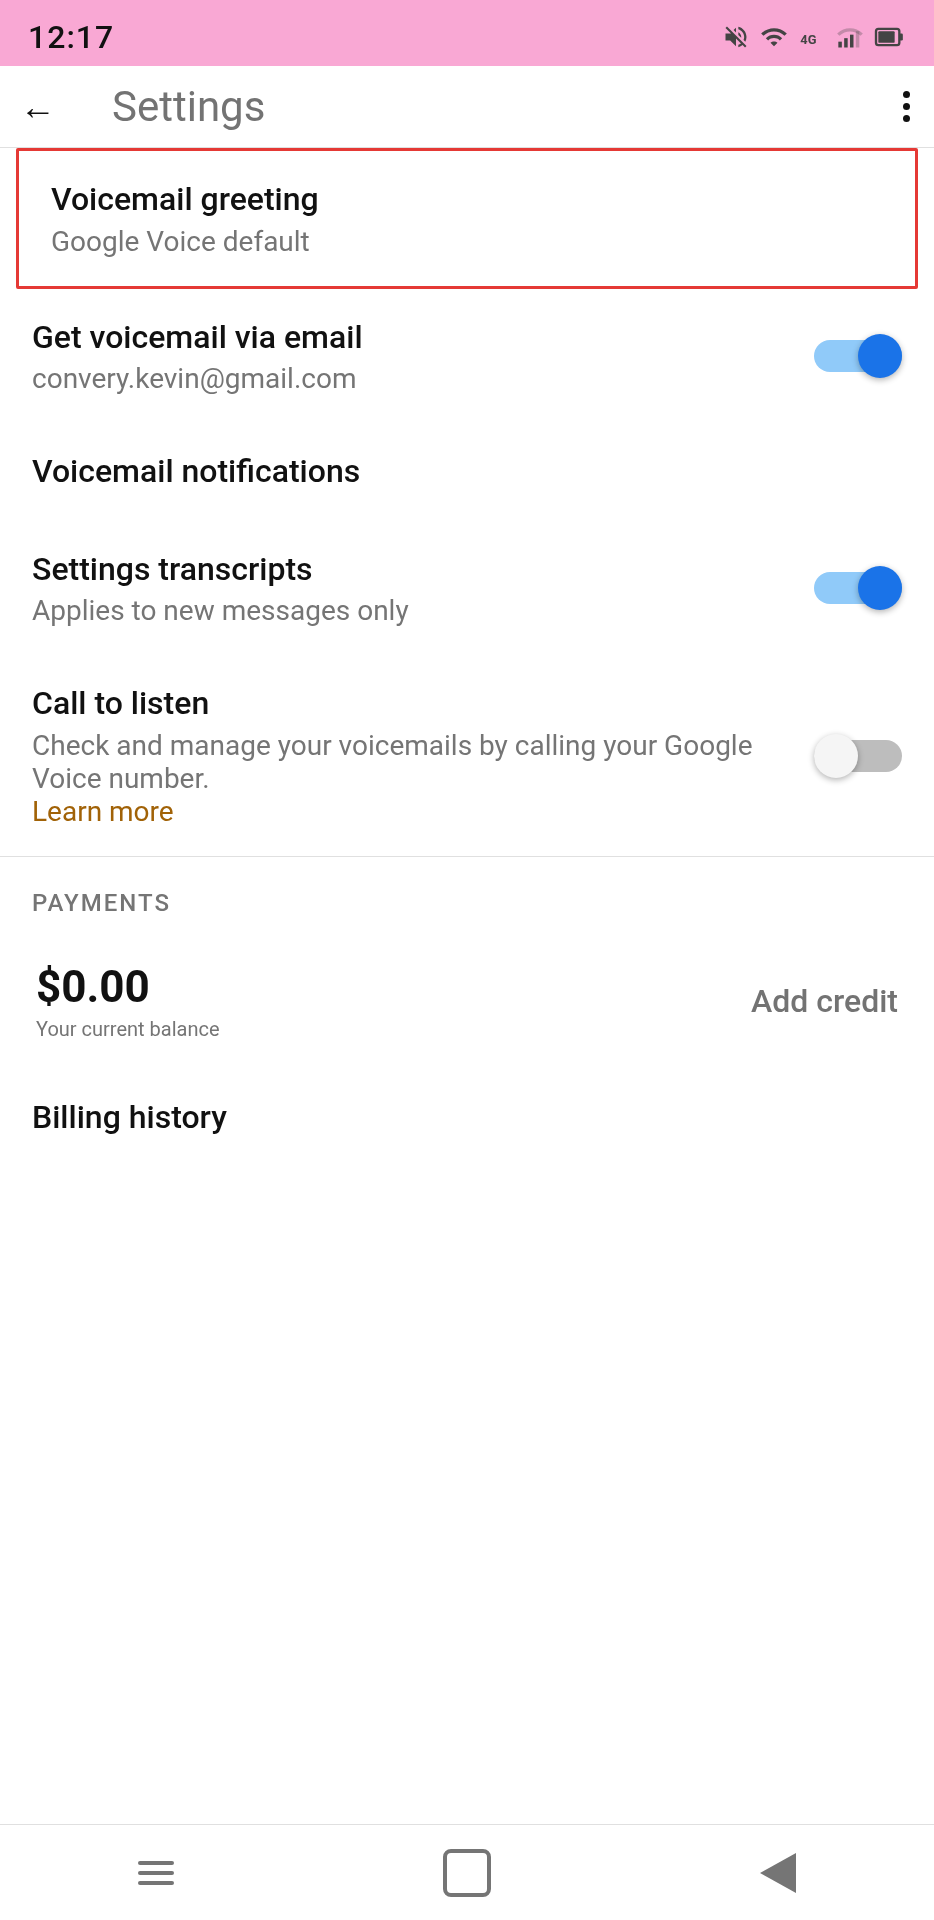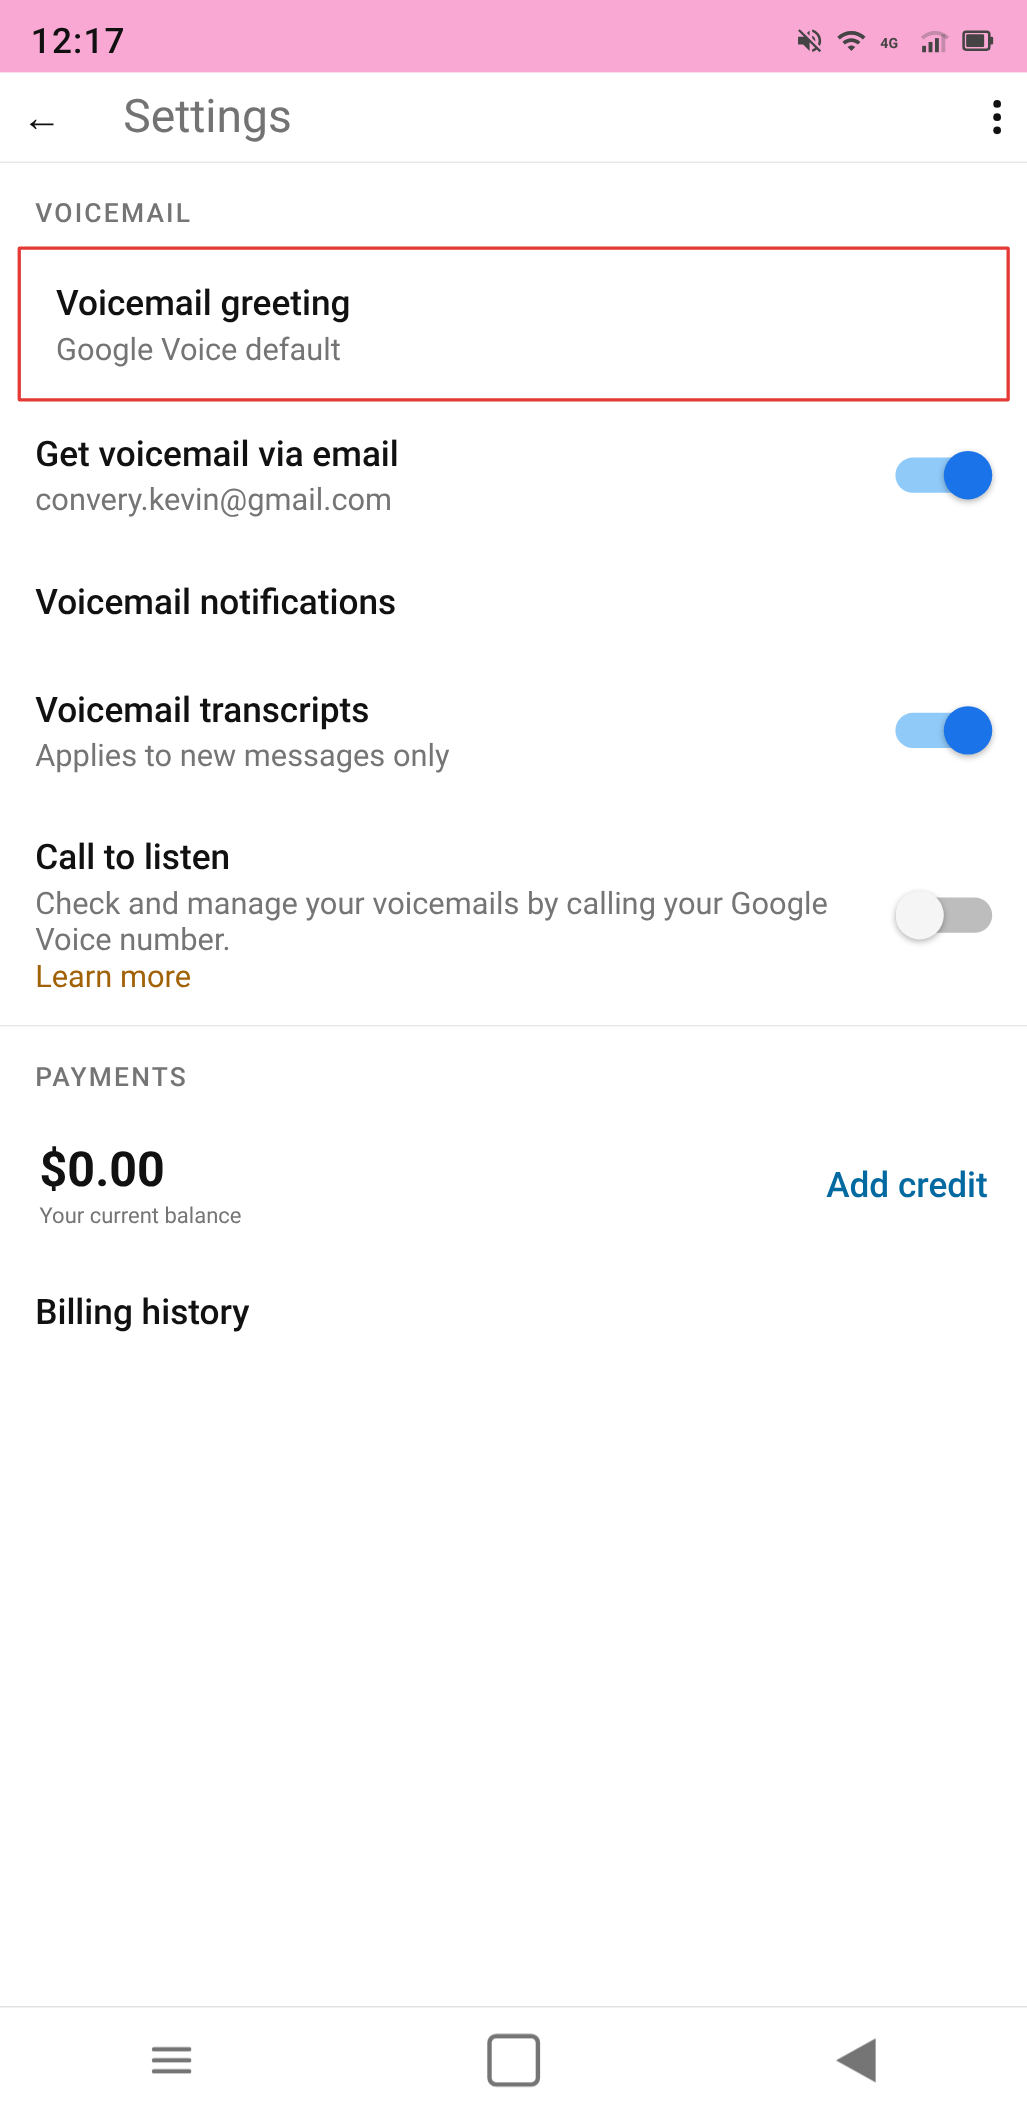--- a/index.html
+++ b/index.html
@@ -182,21 +182,21 @@
       color: #111;
     }
     .balance-label {
       font-size: 20px;
       color: #757575;
       margin-top: 4px;
     }
     .add-credit-btn {
       font-size: 32px;
       font-weight: 500;
-      color: #0369a1;
+      color: #737373;
       cursor: pointer;
     }
 
     
     .bottom-nav {
       position: fixed;
       bottom: 0;
       left: 0;
       width: 934px;
       height: 96px;
@@ -287,21 +287,20 @@
     <div class="dot"></div>
     <div class="dot"></div>
     <div class="dot"></div>
   </div>
 </div>
 
 <div class="divider"></div>
 
 <div class="content-area">
 
-  <div class="section-header">VOICEMAIL</div>
 
   <div class="setting-row highlighted">
     <div class="setting-text">
       <div class="setting-title">Voicemail greeting</div>
       <div class="setting-subtitle">Google Voice default</div>
     </div>
   </div>
 
   <div class="setting-row">
     <div class="setting-text">
@@ -315,21 +314,21 @@
   </div>
 
   <div class="setting-row">
     <div class="setting-text">
       <div class="setting-title">Voicemail notifications</div>
     </div>
   </div>
 
   <div class="setting-row">
     <div class="setting-text">
-      <div class="setting-title">Voicemail transcripts</div>
+      <div class="setting-title">Settings transcripts</div>
       <div class="setting-subtitle">Applies to new messages only</div>
     </div>
     <div class="toggle">
       <div class="toggle-track on"></div>
       <div class="toggle-thumb on"></div>
     </div>
   </div>
 
   <div class="setting-row">
     <div class="setting-text">

